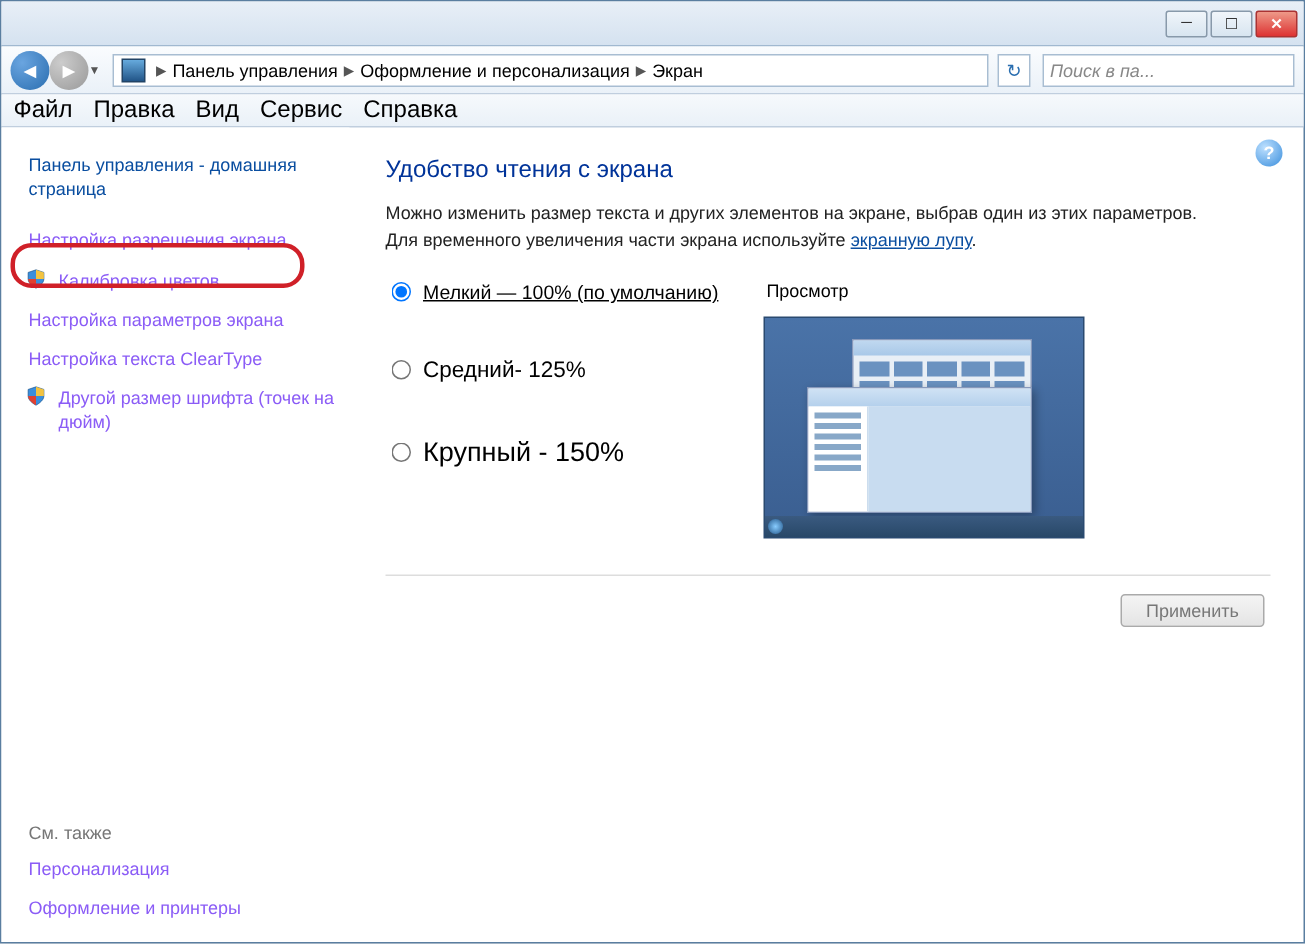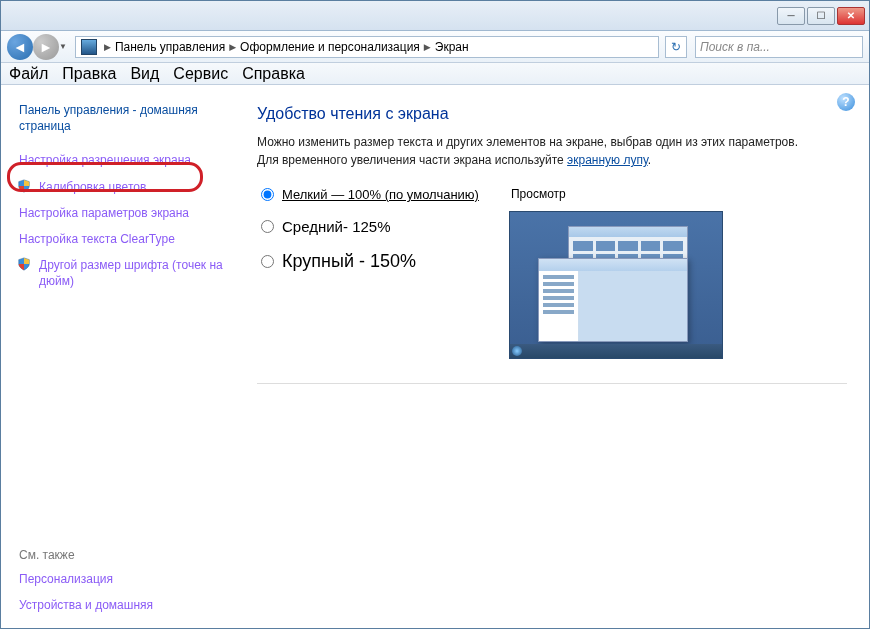--- a/index.html
+++ b/index.html
@@ -40,21 +40,21 @@
 .sidebar .spacer { flex: 1; }
 .sidebar .see-also-h { color: #777; font-size: 12px; margin: 0 0 4px 4px; }
 
 .content { flex: 1; padding: 14px 22px 10px 24px; position: relative; }
 .help { position: absolute; top: 8px; right: 14px; width: 18px; height: 18px; border-radius: 50%; background: radial-gradient(circle at 35% 30%, #bde0ff, #3a8edc); color: #fff; display: flex; align-items: center; justify-content: center; font-size: 12px; font-weight: bold; }
 .heading { color: #003399; font-size: 16px; margin: 6px 0 10px; }
 .desc { color: #222; font-size: 12px; line-height: 1.5; margin-bottom: 18px; max-width: 560px; }
 .desc a { color: #0a4ea0; text-decoration: underline; }
 
 .options { display: flex; align-items: flex-start; gap: 30px; }
-.radios { display: flex; flex-direction: column; gap: 16px; padding-left: 4px; }
+.radios { display: flex; flex-direction: column; gap: 36px; padding-left: 4px; }
 .radio-row { display: flex; align-items: center; gap: 8px; font-size: 13px; }
 .radio-row input { margin: 0; }
 .radio-label.small { text-decoration: underline; }
 .preview-col { display:flex; flex-direction:column; }
 .preview-h { font-size: 12px; margin-bottom: 10px; margin-left: 2px; }
 .preview-box { width: 214px; height: 148px; background: linear-gradient(#4a73a8,#3a5e90); border: 1px solid #2a4a70; position: relative; overflow: hidden; }
 .preview-box .pw1 { position: absolute; top: 14px; left: 58px; width: 120px; height: 72px; background: #e8eff6; border: 1px solid #89b; }
 .preview-box .pw1 .pwhdr { height: 10px; background: linear-gradient(#c0d8f0,#a8c8e8); }
 .preview-box .pw1 .pwgrid { padding: 4px; display: grid; grid-template-columns: repeat(5,1fr); gap: 3px; }
 .preview-box .pw1 .pwgrid div { height: 10px; background: #6a92c0; }
@@ -131,21 +131,21 @@
         <svg class="shield" viewBox="0 0 16 16">
             <path d="M8 1 L14 3 V8 C14 12 8 15 8 15 C8 15 2 12 2 8 V3 Z" fill="#3a8edc" stroke="#15508a" stroke-width="0.5"></path>
             <path d="M8 1 L14 3 V8 L8 8 Z" fill="#f3c340"></path>
             <path d="M8 8 L8 15 C8 15 2 12 2 8 Z" fill="#e04030"></path>
           </svg>
         <span>Другой размер шрифта (точек на дюйм)</span>
       </a>
       <div class="spacer"></div>
       <div class="see-also-h">См. также</div>
       <a>Персонализация</a>
-      <a>Устройства и домашняя</a>
+      <a>Оформление и принтеры</a>
     </div>
 
     <div class="content">
       <div class="help">?</div>
       <div class="heading">Удобство чтения с экрана</div>
       <div class="desc">
         <span>Можно изменить размер текста и других элементов на экране, выбрав один из этих параметров. Для временного увеличения части экрана используйте </span><a>экранную лупу</a><span>.</span>
       </div>
 
       <div class="options">
@@ -199,16 +199,19 @@
                 <div class="pwmain"></div>
               </div>
             <div class="taskbar">
                 <div class="orb"></div>
               </div>
           </div>
         </div>
       </div>
 
       <div class="divider"></div>
+      <div class="actions">
+        <button class="apply-btn" disabled="">Применить</button>
+      </div>
     </div>
   </div>
 
 </div>
 
 </body></html>

